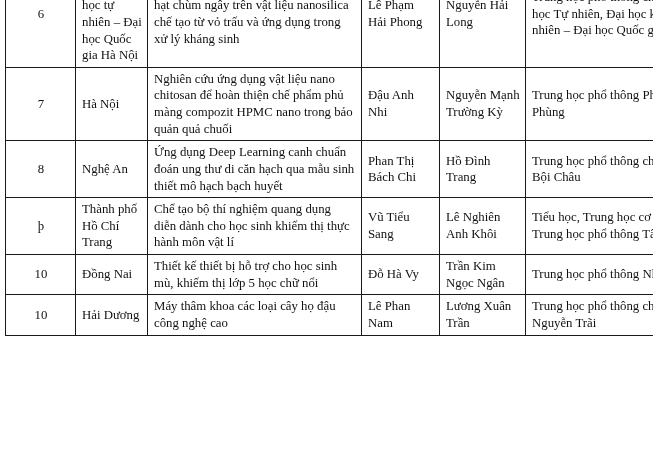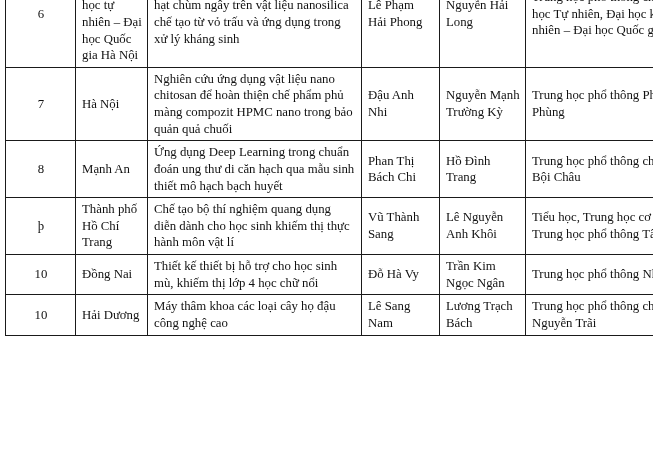--- a/index.html
+++ b/index.html
@@ -119,24 +119,24 @@
           <td class="col-school">
               <span class="cell-text">Trung học phổ thông  Phan Đình Phùng</span>
             </td>
         </tr>
 
         <tr>
           <td class="col-no">
               <span class="cell-text">8</span>
             </td>
           <td class="col-province">
-              <span class="cell-text">Mạnh An</span>
-            </td>
-          <td class="col-project">
-              <span class="cell-text">Ứng dụng Deep Learning trong chuẩn đoán ung thư di căn hạch qua mẫu sinh thiết mô hạch bạch huyết</span>
+              <span class="cell-text">Nghệ An</span>
+            </td>
+          <td class="col-project">
+              <span class="cell-text">Ứng dụng Deep Learning canh chuẩn đoán ung thư di căn hạch qua mẫu sinh thiết mô hạch bạch huyết</span>
             </td>
           <td class="col-student1">
               <span class="cell-text">Phan Thị Bách Chi</span>
             </td>
           <td class="col-student2">
               <span class="cell-text">Hồ Đình Trang</span>
             </td>
           <td class="col-school">
               <span class="cell-text">Trung học phổ thông  chuyên Phan Bội Châu</span>
             </td>
@@ -146,39 +146,39 @@
           <td class="col-no">
               <span class="cell-text glyph-nine">þ</span>
             </td>
           <td class="col-province">
               <span class="cell-text">Thành phố Hồ Chí Trang</span>
             </td>
           <td class="col-project">
               <span class="cell-text">Chế tạo bộ thí nghiệm quang dụng diễn dành cho học sinh khiếm thị thực hành môn vật lí</span>
             </td>
           <td class="col-student1">
-              <span class="cell-text">Vũ Thành Sang</span>
-            </td>
-          <td class="col-student2">
-              <span class="cell-text">Lê Nguyễn Anh Khôi</span>
+              <span class="cell-text">Vũ Tiểu Sang</span>
+            </td>
+          <td class="col-student2">
+              <span class="cell-text">Lê Nghiên Anh Khôi</span>
             </td>
           <td class="col-school">
               <span class="cell-text">Tiểu học, Trung học cơ sở và Trung học phổ thông Tân Phú</span>
             </td>
         </tr>
 
         <tr>
           <td class="col-no">
               <span class="cell-text">10</span>
             </td>
           <td class="col-province">
               <span class="cell-text">Đồng Nai</span>
             </td>
           <td class="col-project">
-              <span class="cell-text">Thiết kế thiết bị hỗ trợ cho học sinh mù, khiếm thị lớp 4 học chữ nổi</span>
+              <span class="cell-text">Thiết kế thiết bị hỗ trợ cho học sinh mù, khiếm thị lớp 5 học chữ nổi</span>
             </td>
           <td class="col-student1">
               <span class="cell-text">Đỗ Hà Vy</span>
             </td>
           <td class="col-student2">
               <span class="cell-text">Trần Kim Ngọc Ngân</span>
             </td>
           <td class="col-school">
               <span class="cell-text">Trung học phổ thông Nhơn Trạch</span>
             </td>
@@ -188,24 +188,24 @@
           <td class="col-no">
               <span class="cell-text">10</span>
             </td>
           <td class="col-province">
               <span class="cell-text">Hải Dương</span>
             </td>
           <td class="col-project">
               <span class="cell-text">Máy thâm khoa các loại cây họ đậu công nghệ cao</span>
             </td>
           <td class="col-student1">
-              <span class="cell-text">Lê Sang Nam</span>
-            </td>
-          <td class="col-student2">
-              <span class="cell-text">Lương Trạch Bách</span>
+              <span class="cell-text">Lê Phan Nam</span>
+            </td>
+          <td class="col-student2">
+              <span class="cell-text">Lương Xuân Trần</span>
             </td>
           <td class="col-school">
               <span class="cell-text">Trung học phổ thông chuyên Nguyễn Trãi</span>
             </td>
         </tr>
 
       </tbody>
     </table>
   </div>
 </div>

